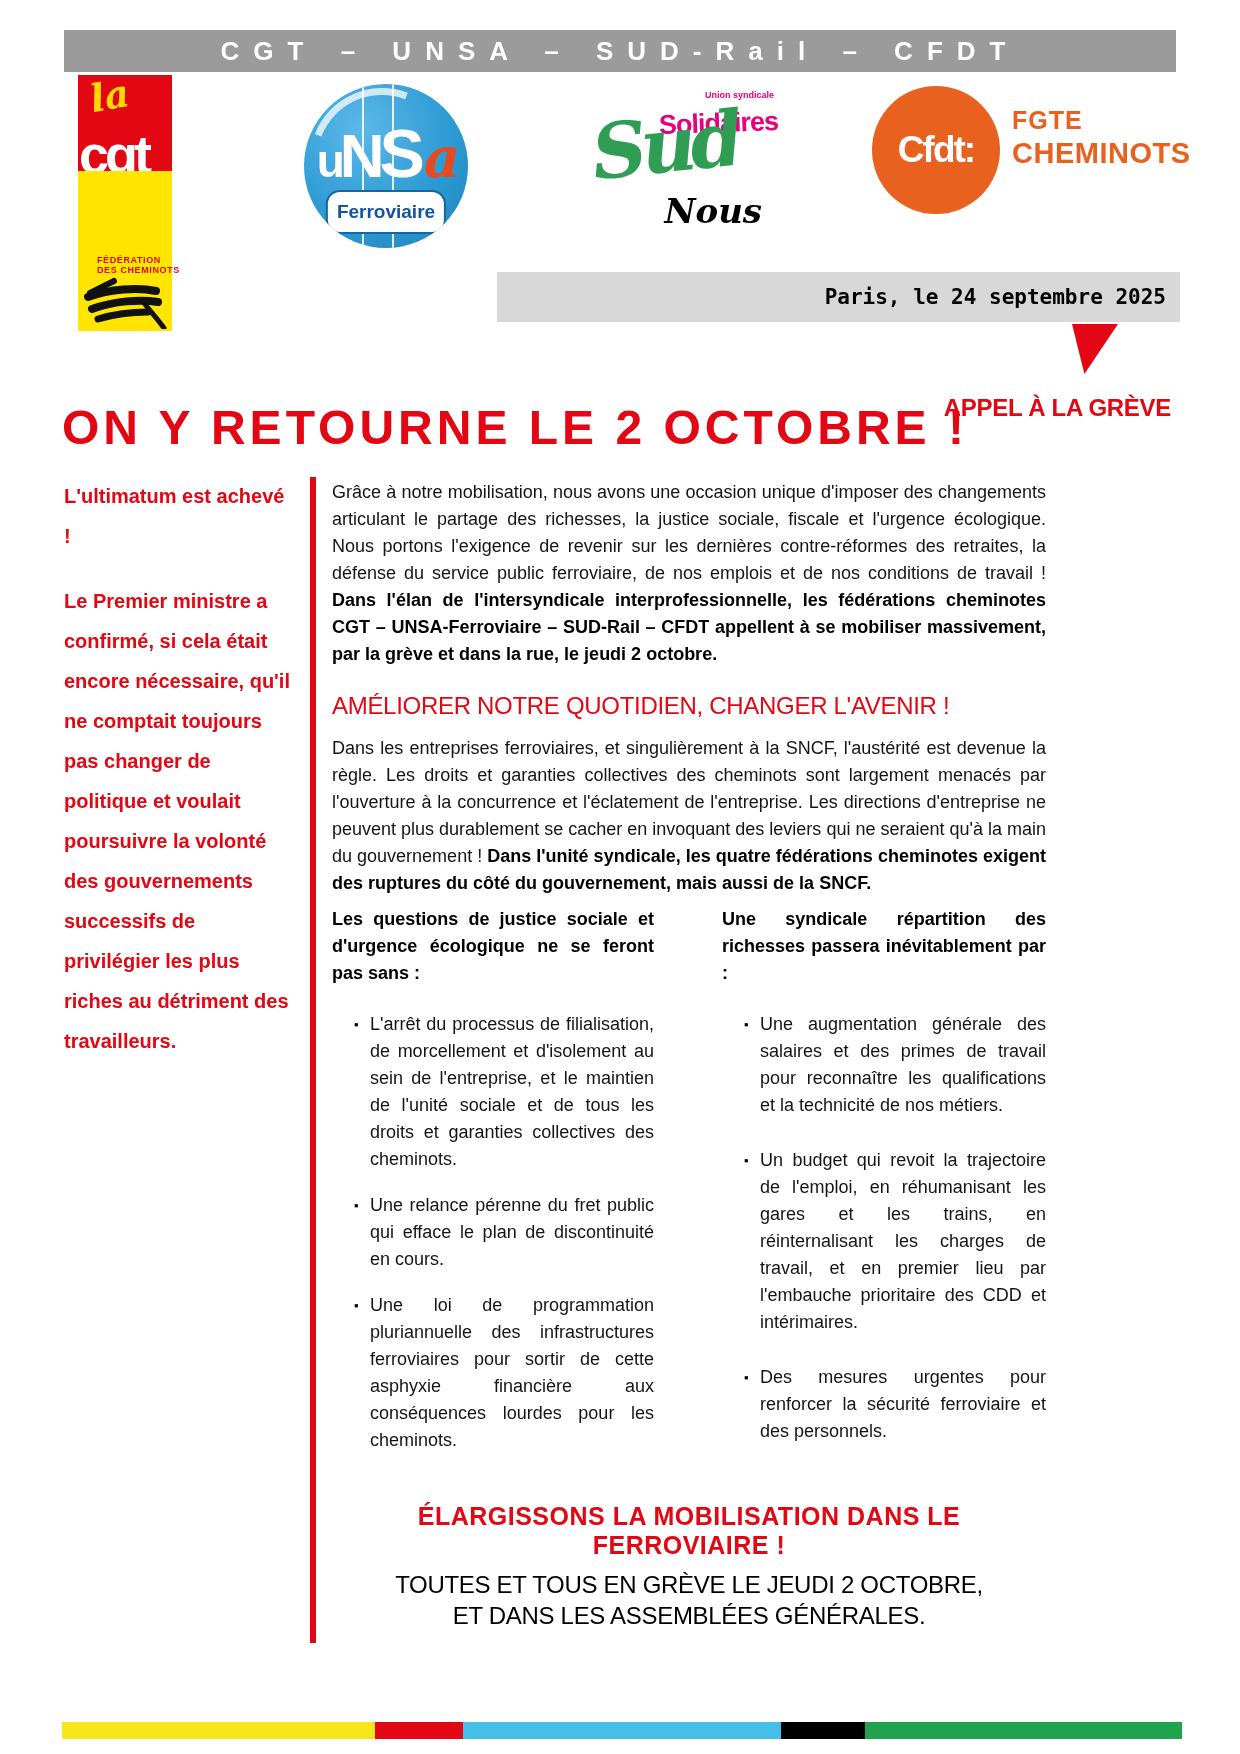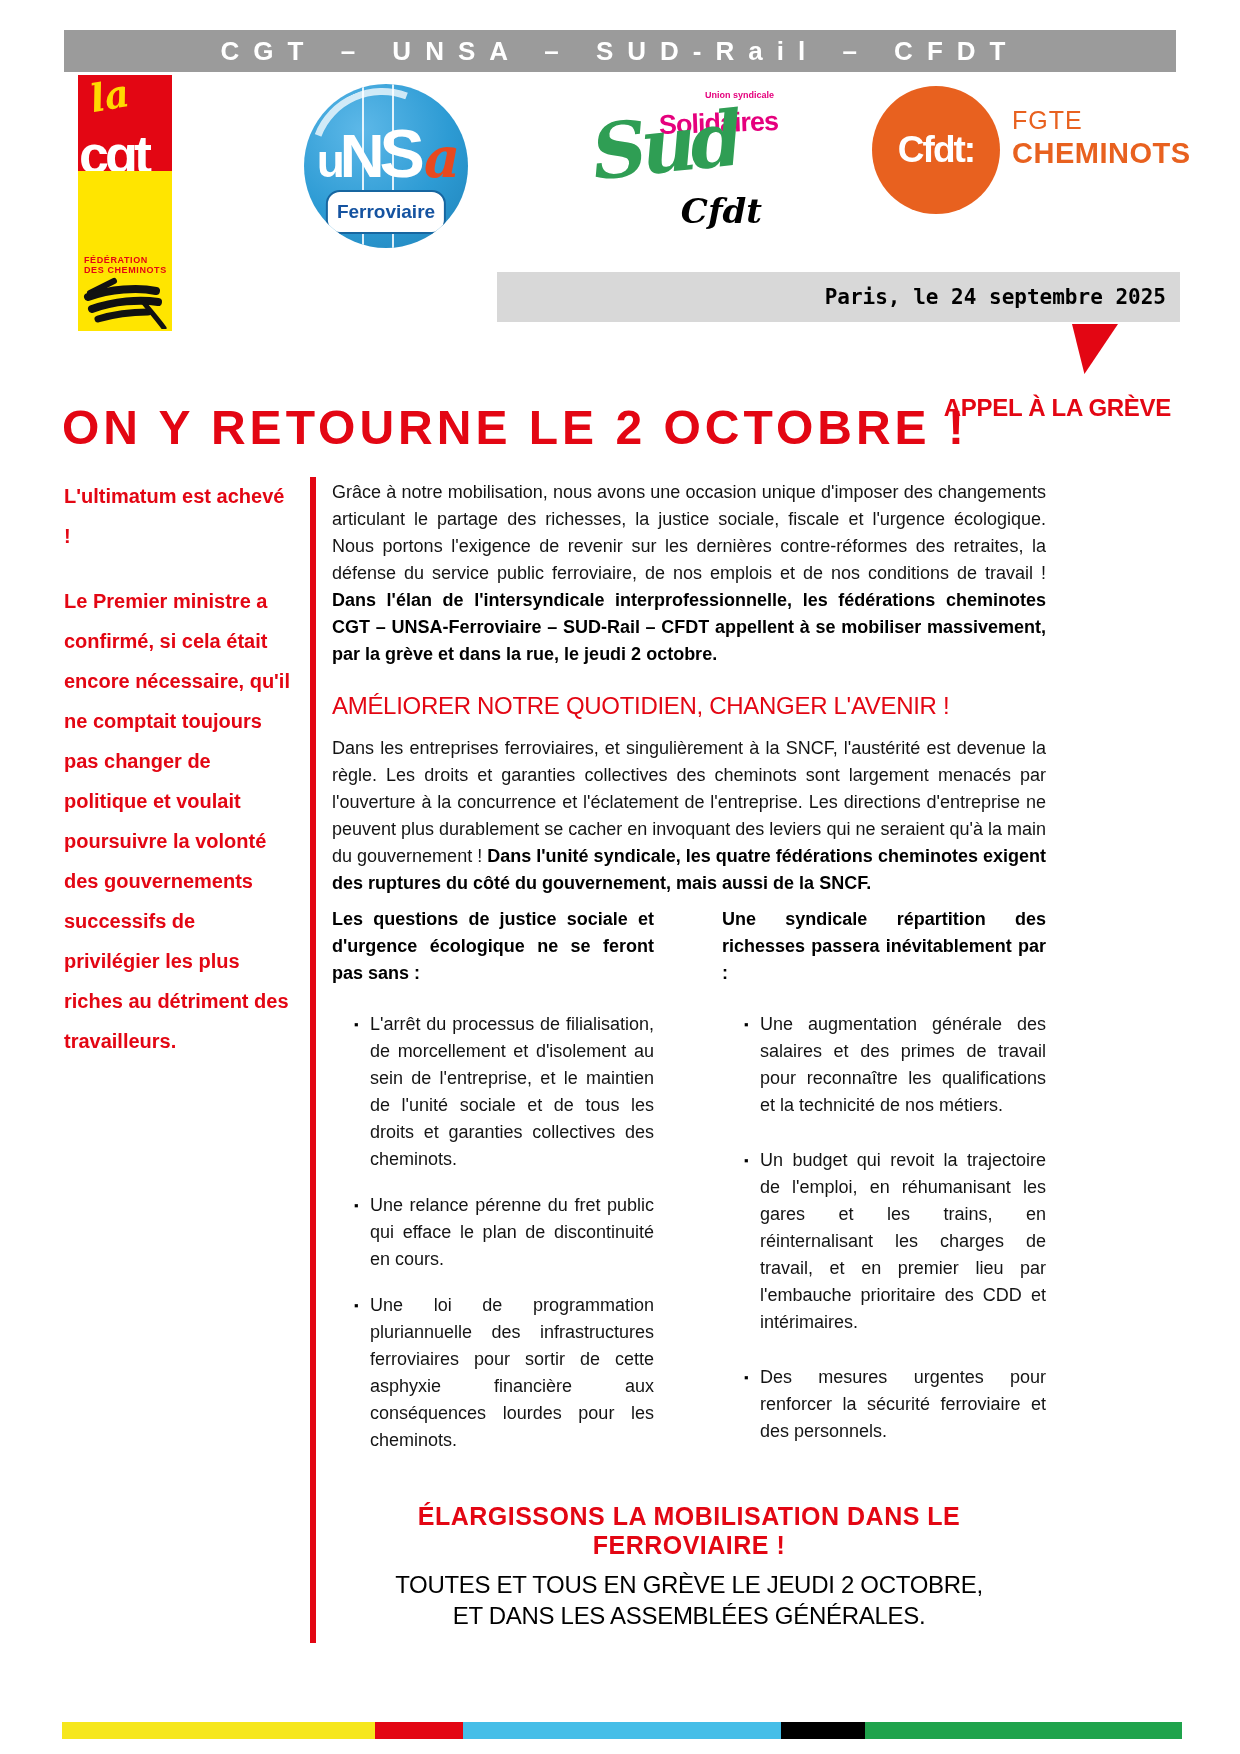--- a/index.html
+++ b/index.html
@@ -12,21 +12,21 @@
             font-weight:bold; font-size:26px; letter-spacing:14px; word-spacing:2px; white-space:nowrap; }
 
   
   .cgt { position:absolute; left:78px; top:75px; width:94px; height:256px; }
   .cgt-red { position:relative; height:96px; background:var(--accent_red); }
   .cgt-la { position:absolute; top:-2px; left:12px; font-family:"DejaVu Serif", serif; font-style:italic; font-weight:bold;
             color:#ffd900; font-size:38px; transform:rotate(-10deg); }
   .cgt-word { position:absolute; bottom:-10px; left:1px; color:#fff; font-size:54px; font-weight:bold;
               letter-spacing:-4px; line-height:1; }
   .cgt-yellow { position:relative; height:160px; background:var(--cgt_yellow); }
-  .cgt-fede { position:absolute; top:84px; left:6px; color:var(--accent_red); font-size:9px; font-weight:bold;
+  .cgt-fede { position:absolute; top:84px; left:19px; color:var(--accent_red); font-size:9px; font-weight:bold;
               letter-spacing:0.6px; line-height:10px; white-space:nowrap; }
   .cgt-scribble { position:absolute; left:2px; top:104px; }
 
   
   .unsa { position:absolute; left:304px; top:84px; width:164px; height:164px; border-radius:50%;
           background:radial-gradient(circle at 35% 28%, #5db8e8 0%, var(--unsa_blue) 55%, #1f82b8 100%);
           overflow:hidden; }
   .unsa .vline { position:absolute; top:0; bottom:0; width:2px; background:rgba(255,255,255,.85); }
   .unsa .v1 { left:58px; } .unsa .v2 { left:88px; }
   .unsa .arc { position:absolute; width:130px; height:130px; border:7px solid transparent;
@@ -52,21 +52,21 @@
              font-style:italic; font-weight:bold; font-size:76px; letter-spacing:-6px; transform:rotate(-6deg); line-height:1; }
   .sud-rail { position:absolute; bottom:2px; right:16px; color:#000; font-family:"DejaVu Serif", serif;
               font-style:italic; font-weight:bold; font-size:34px; line-height:1; }
 
   
   .cfdt { position:absolute; left:872px; top:86px; width:330px; height:130px; }
   .cfdt-circle { position:absolute; left:0; top:0; width:128px; height:128px; border-radius:50%;
                  background:var(--cfdt_orange); display:flex; align-items:center; justify-content:center;
                  color:#fff; font-weight:bold; font-size:37px; letter-spacing:-2px; }
   .cfdt-right { position:absolute; left:140px; top:20px; color:var(--cfdt_orange); }
-  .fgte { font-size:25px; font-weight:normal; letter-spacing:1px; }
+  .fgte { font-size:25px; font-weight:bold; letter-spacing:1px; }
   .cheminots { font-size:29px; font-weight:bold; margin-top:2px; letter-spacing:0.5px; }
 
   
   .datebar { position:absolute; left:497px; top:272px; width:683px; height:50px; background:var(--date_bar_gray);
              display:flex; align-items:center; justify-content:flex-end; padding-right:14px; box-sizing:border-box;
              font-family:"DejaVu Sans Mono", monospace; font-weight:bold; font-size:21px; color:#000; }
   .flag { position:absolute; left:1072px; top:324px; width:46px; height:50px; background:var(--accent_red);
           clip-path:polygon(0 0, 100% 0, 27% 100%); }
   .appel { position:absolute; left:771px; top:394px; width:400px; text-align:right; color:var(--accent_red);
            font-weight:bold; font-size:24px; letter-spacing:-0.3px; }
@@ -152,21 +152,21 @@
       <span class="ul-s">S</span>
       <span class="ul-a">a</span>
     </div>
     <div class="unsa-pill">Ferroviaire</div>
   </div>
 
   <div class="sud">
     <div class="sud-union">Union syndicale</div>
     <div class="sud-solidaires">Solidaires</div>
     <div class="sud-sud">Sud</div>
-    <div class="sud-rail">Cfdt</div>
+    <div class="sud-rail">Nous</div>
   </div>
 
   <div class="cfdt">
     <div class="cfdt-circle">Cfdt:</div>
     <div class="cfdt-right">
       <div class="fgte">FGTE</div>
       <div class="cheminots">CHEMINOTS</div>
     </div>
   </div>
 

